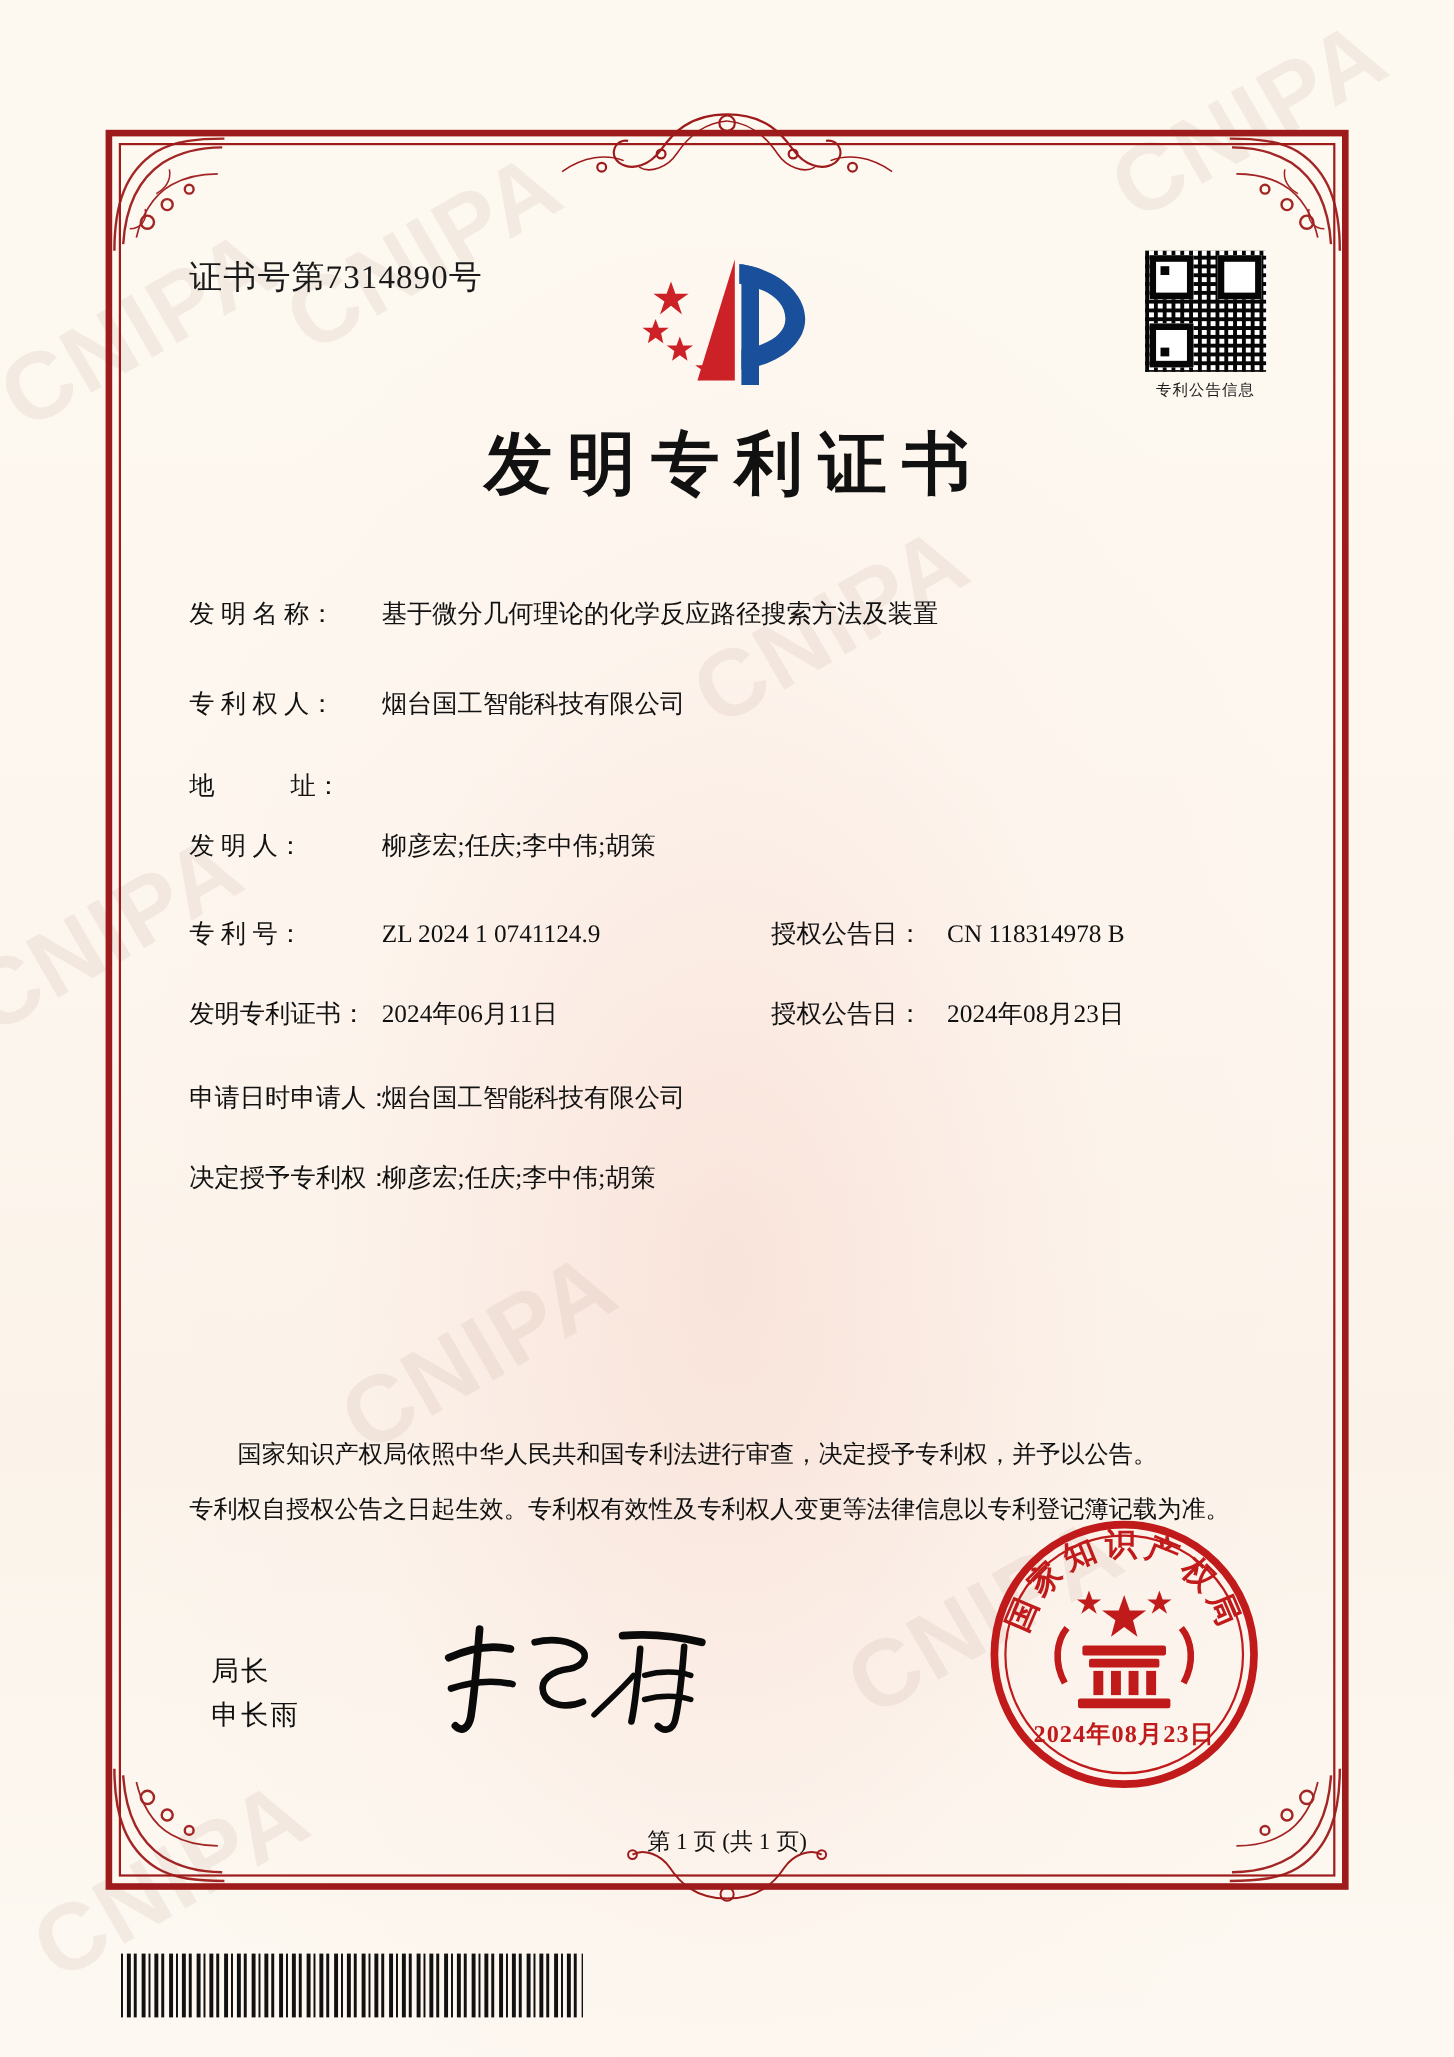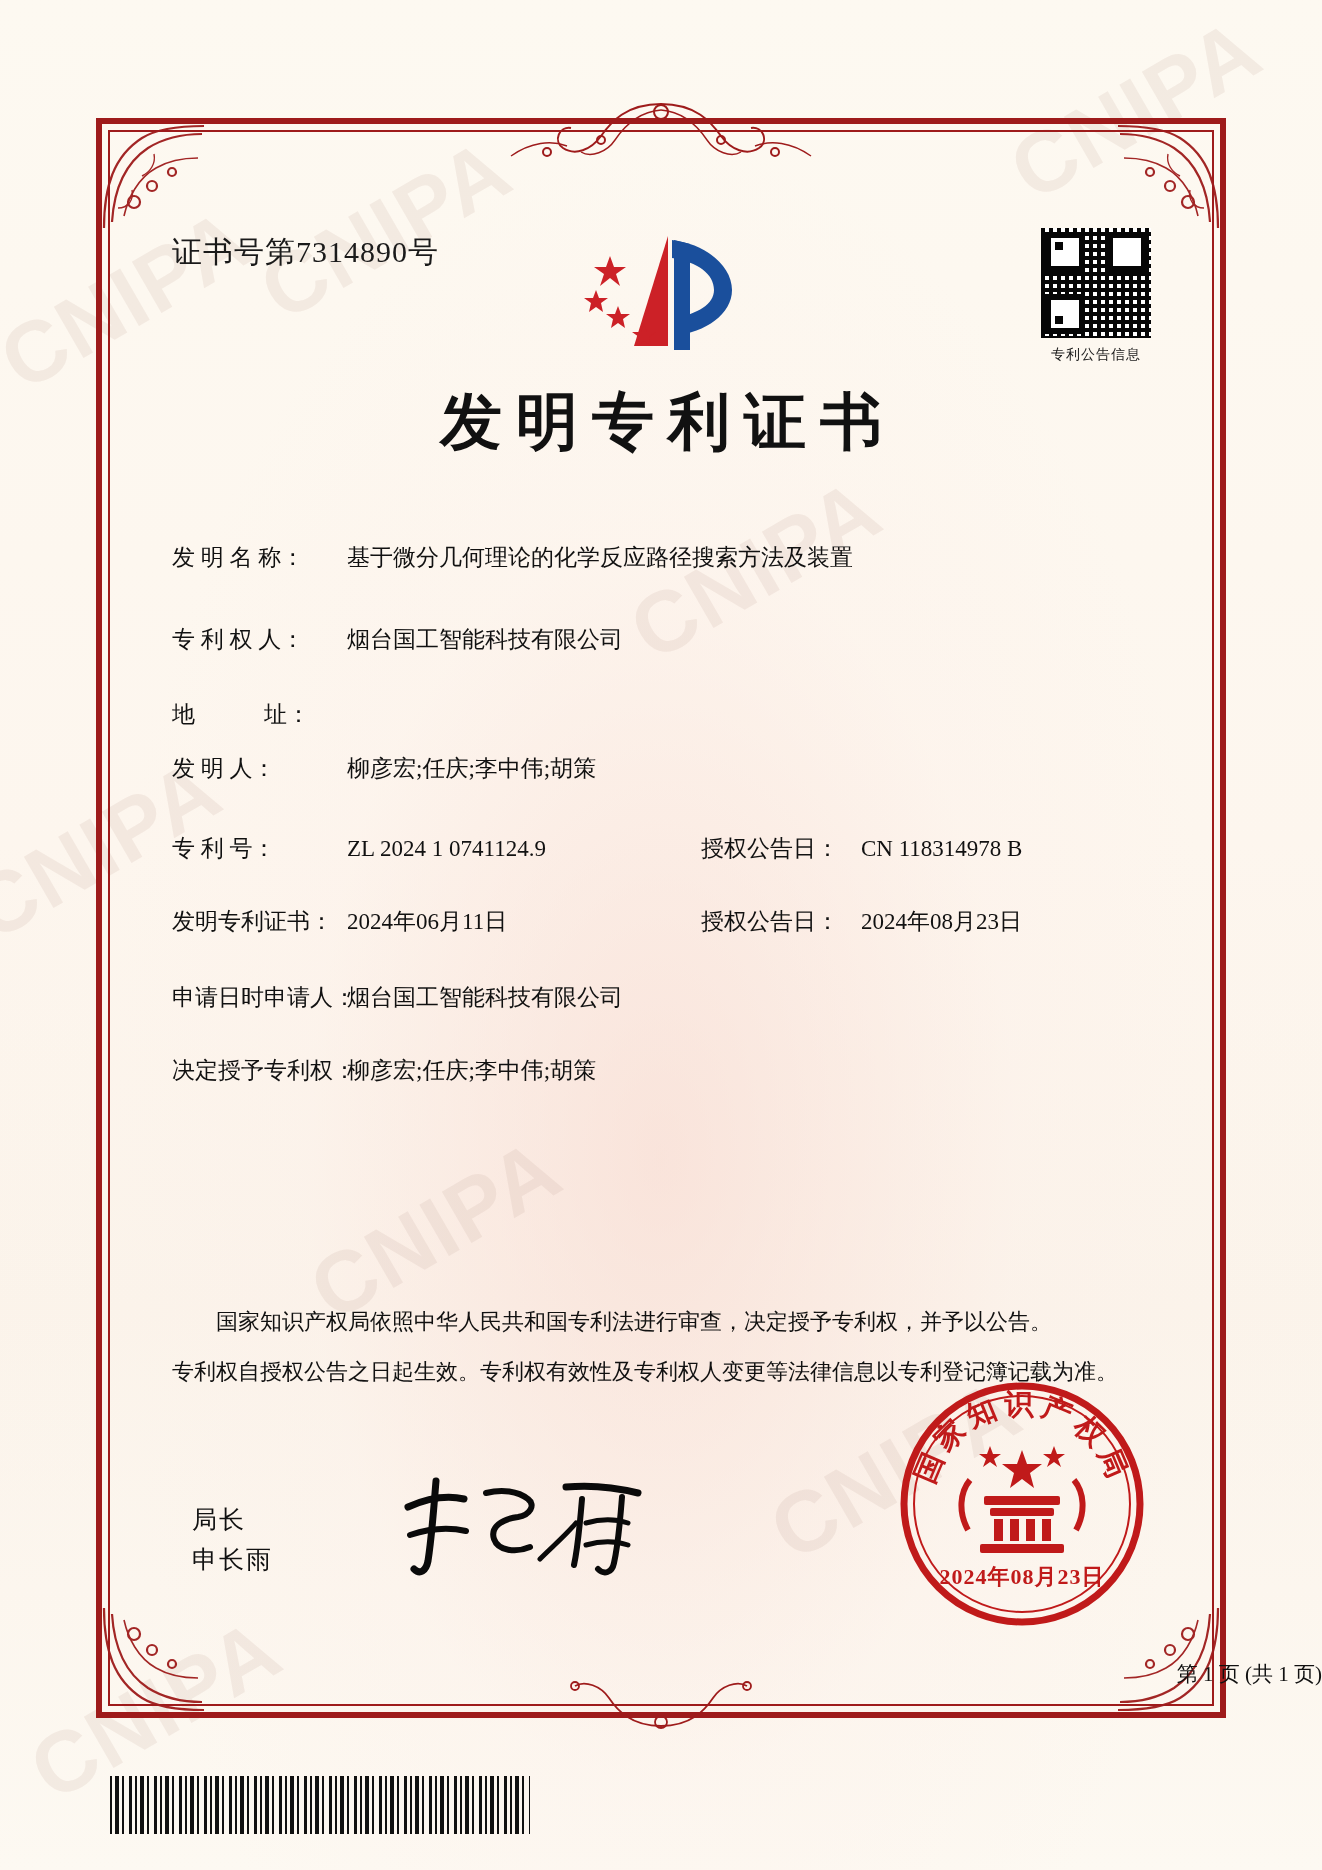--- a/index.html
+++ b/index.html
@@ -275,21 +275,21 @@
     color: #c01a1a;
     font-weight: 600;
     letter-spacing: 1px;
   }
 
   
   .page-footer {
     position: absolute;
     left: 0; right: 0;
     bottom: 182px;
-    text-align: right;
+    text-align: center;
     font-size: 21px;
     color: #111;
   }
 
   
   .barcode {
     position: absolute;
     left: 110px;
     bottom: 36px;
     width: 420px;

